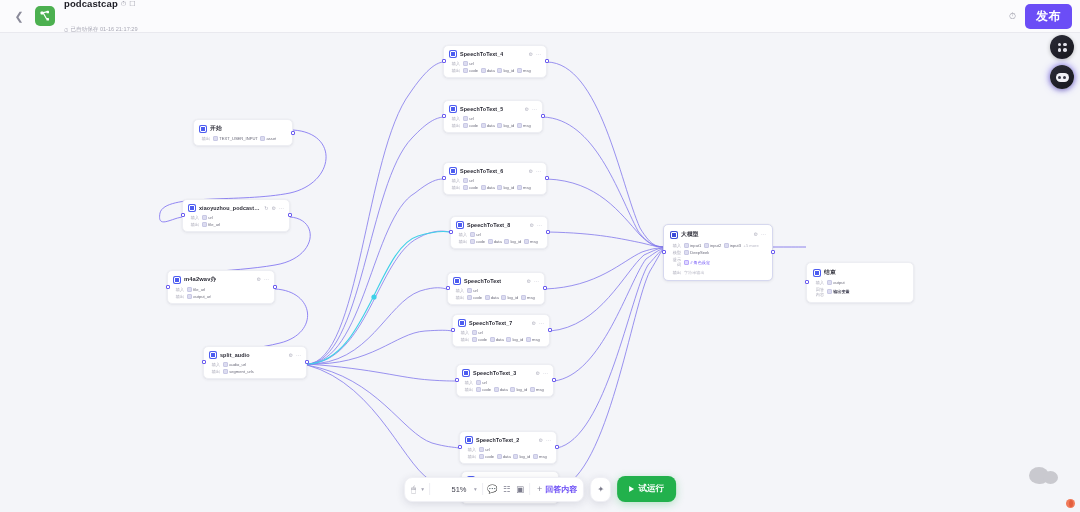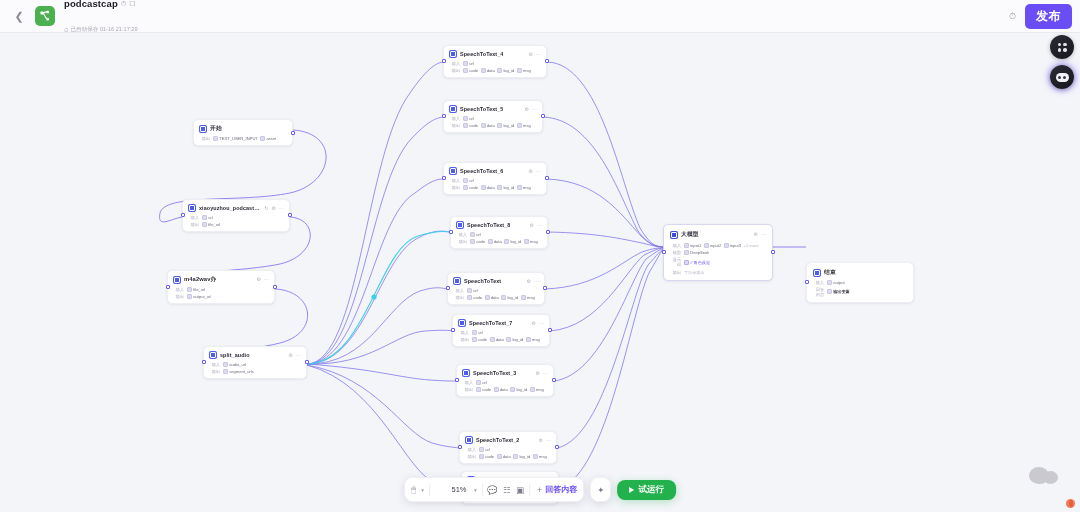--- a/index.html
+++ b/index.html
@@ -148,21 +148,21 @@
   .tb-zoom { font-size: 7.5px; color: #42424f; min-width: 20px; text-align: center; cursor: pointer; margin-left: 14px; }
   .tb-div { width: 1px; height: 12px; background: #ededf2; }
   .tb-add {
     display: flex; align-items: center; gap: 3px;
     color: #6b4df6; font-size: 8px; font-weight: bold; cursor: pointer;
     padding-left: 2px;
   }
   .tb-add .plus { font-size: 9px; color: #8a8a99; font-weight: normal; }
   .run-btn {
     background: #22b14c; color: #fff; border: none; border-radius: 8px;
-    height: 20px; padding: 0 12px; font-size: 8.5px; font-weight: bold;
+    height: 26px; padding: 0 12px; font-size: 8.5px; font-weight: bold;
     display: flex; align-items: center; gap: 4px; cursor: pointer;
     box-shadow: 0 2px 8px rgba(34,177,76,.3);
   }
   .run-btn .tri {
     width: 0; height: 0; border-left: 5px solid #fff;
     border-top: 3px solid transparent; border-bottom: 3px solid transparent;
   }
 
   
   .watermark {

